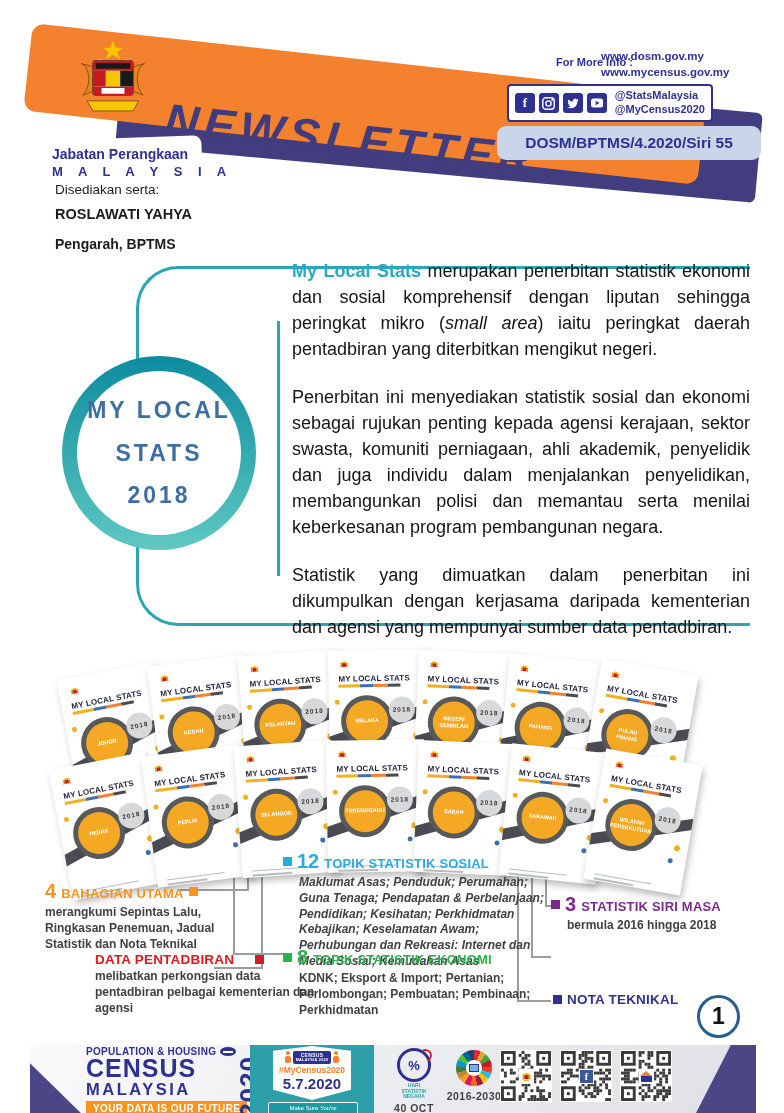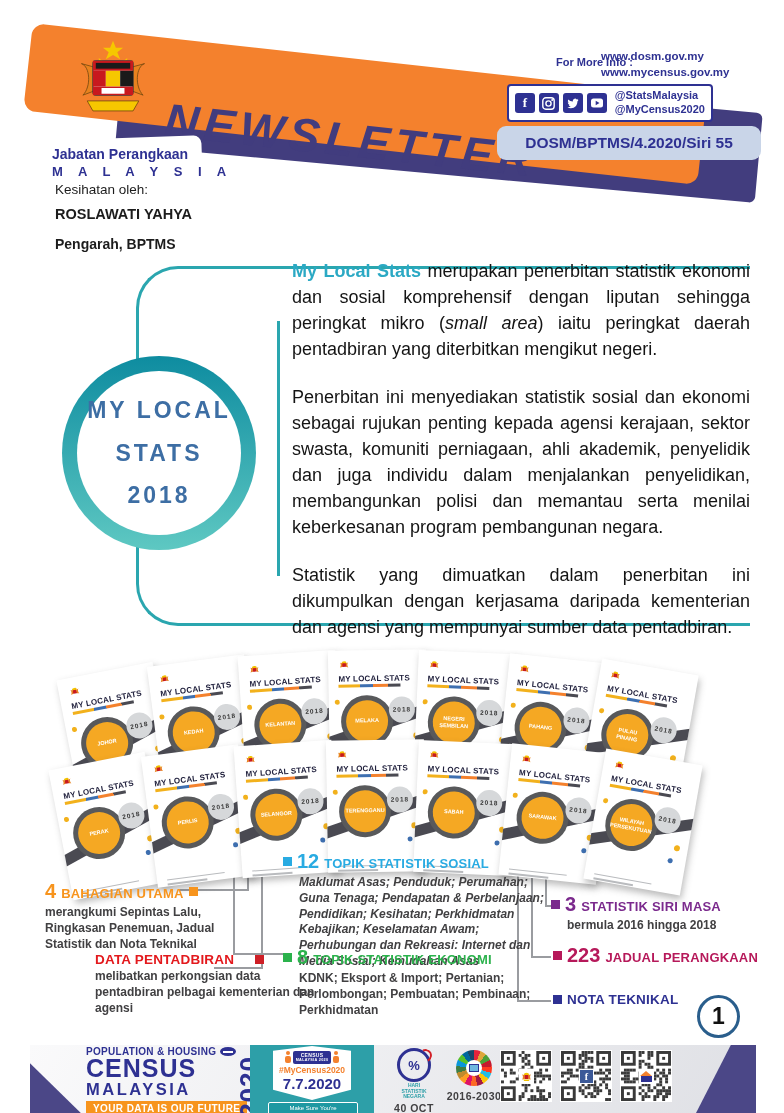--- a/index.html
+++ b/index.html
@@ -204,21 +204,21 @@
           <polygon points="5.7,4.8 9.5,7 5.7,9.2" fill="#2E3192"></polygon>
         </svg>
     </div>
     <div class="handles">
       <div>@StatsMalaysia</div>
       <div>@MyCensus2020</div>
     </div>
   </div>
   <div class="abs refbox">DOSM/BPTMS/4.2020/Siri 55</div>
 
-  <div class="abs prep-label">Kesihatan oleh:</div>
+  <div class="abs prep-label">Disediakan serta:</div>
   <div class="abs prep-name">ROSLAWATI YAHYA</div>
   <div class="abs prep-title">Pengarah, BPTMS</div>
 
   <div class="abs frame"></div>
   <div class="abs accent-vline"></div>
   <div class="abs badge">
     <div class="badge-inner">
       <span>MY LOCAL</span>
       <span>STATS</span>
       <span>2018</span>
@@ -621,27 +621,20 @@
 
   <div class="abs info-item" style="left:551px;top:893px;width:210px;">
     <div class="ihead c-purpleT">
       <span class="sq bg-purpleT"></span>
       <span class="num">3</span>
       <span class="ttl">STATISTIK SIRI MASA</span>
     </div>
     <div class="ibody" style="margin-left:16px;"><span>bermula </span><b>2016</b><span> hingga </span><b>2018</b></div>
   </div>
 
-  <div class="abs info-item" style="left:553px;top:944px;width:210px;">
-    <div class="ihead c-maroonT">
-      <span class="sq bg-maroonT"></span>
-      <span class="num">223</span>
-      <span class="ttl">JADUAL PERANGKAAN</span>
-    </div>
-  </div>
 
   <div class="abs info-item" style="left:553px;top:992px;width:210px;">
     <div class="ihead c-navyT">
       <span class="sq bg-navyT"></span>
       <span class="ttl" style="font-size:13.5px;">NOTA TEKNIKAL</span>
     </div>
   </div>
 
   <div class="abs page-circle">1</div>
 
@@ -664,21 +657,21 @@
       <div class="shield">
         <div class="mini-census">
           <div class="fig"></div>
           <div class="mini-box">
             <div class="a">CENSUS</div>
             <div class="b">MALAYSIA 2020</div>
           </div>
           <div class="fig"></div>
         </div>
         <div class="hashtag">#MyCensus2020</div>
-        <div class="bigdate">7.7.2020</div>
+        <div class="bigdate">5.7.2020</div>
       </div>
       <div class="counted">
         <div class="m1">Make Sure You're</div>
         <div class="m2">COUNTED</div>
       </div>
     </div>
 
     <div class="abs hsn">
       <div class="circ">
           <span>%</span>

